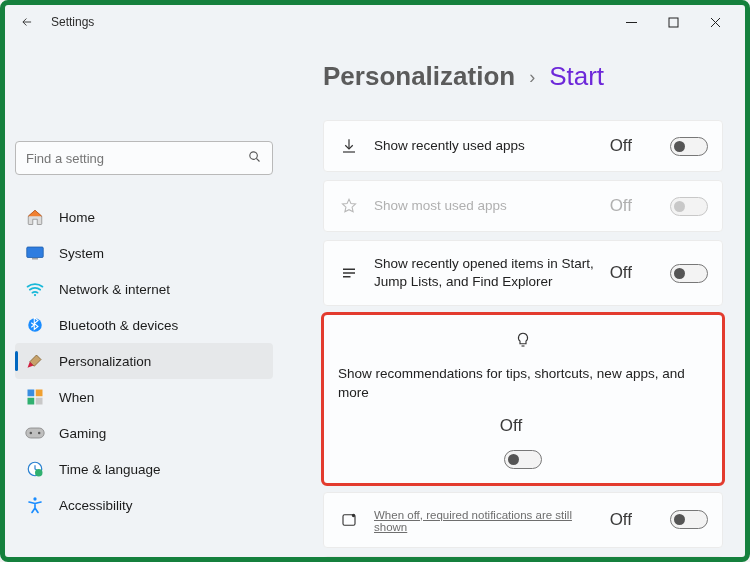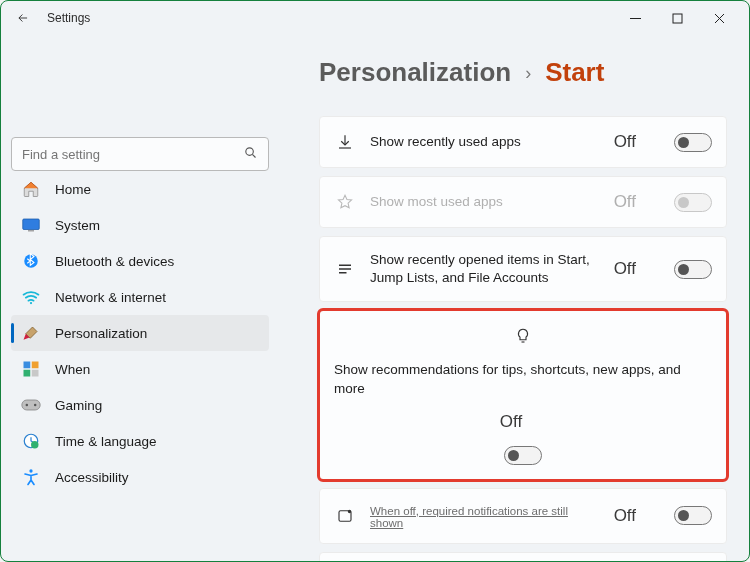--- a/index.html
+++ b/index.html
@@ -6,21 +6,21 @@
   html, body { width: 750px; height: 562px; overflow: hidden; }
   body {
     font-family: "Segoe UI", -apple-system, sans-serif;
     background: #f3f3f3;
     color: #1a1a1a;
     font-size: 13px;
   }
   .window {
     width: 750px; height: 562px;
     background: #f0f3f6;
-    border: 1px solid #15803d;
+    border: 5px solid #15803d;
     border-radius: 8px;
     display: flex; flex-direction: column;
   }
   .titlebar {
     height: 34px;
     display: flex; align-items: center;
     padding: 0 8px;
   }
   .titlebar .back {
     width: 28px; height: 28px;
@@ -39,20 +39,21 @@
     overflow: hidden;
   }
   .spacer { height: 92px; }
   .search {
     display: flex; align-items: center;
     border: 1px solid #b9b9b9;
     border-radius: 4px;
     background: #fbfcfd;
     height: 34px;
     padding: 0 10px;
+    margin-bottom: 24px;
   }
   .search input {
     flex: 1; border: none; outline: none; background: transparent;
     font-size: 13px; color: #666;
   }
   .search .icon { color: #555; }
   .nav { display: flex; flex-direction: column; gap: 0; }
   .nav-item {
     display: flex; align-items: center;
     height: 36px;
@@ -70,21 +71,21 @@
     width: 3px; background: #0067c0; border-radius: 3px;
   }
   .main { flex: 1; padding: 22px 22px 10px 36px; overflow-y: auto; }
   .breadcrumb {
     display: flex; align-items: baseline; gap: 14px;
     margin-bottom: 28px;
     font-size: 26px;
   }
   .breadcrumb .crumb-parent { color: #5b5b5b; font-weight: 600; }
   .breadcrumb .chev { color: #7a7a7a; font-size: 18px; position: relative; top: -2px; }
-  .breadcrumb .crumb-current { color: #c2410c; font-weight: 700; }
+  .breadcrumb .crumb-current { color: #6d28d9; font-weight: 400; }
   .cards { display: flex; flex-direction: column; gap: 8px; }
   .card {
     background: #fcfdfe;
     border: 1px solid #ebebeb;
     border-radius: 4px;
     display: flex; align-items: center;
     padding: 14px 14px;
     gap: 14px;
   }
   .card.disabled .card-title, .card.disabled .card-icon { color: #b0b0b0; }
@@ -170,34 +171,34 @@
               <svg width="18" height="14" viewBox="0 0 24 18">
                 <rect x="1" y="1" width="22" height="14" rx="1.5" fill="#2f7de0" stroke="#1a5aa8"></rect>
                 <rect x="8" y="16" width="8" height="1.5" fill="#888"></rect>
               </svg>
             </span>
           <span class="label">System</span>
         </div>
         <div class="nav-item">
           <span class="icon">
               <svg width="18" height="18" viewBox="0 0 24 24">
+                <path d="M2 9a16 16 0 0 1 20 0M5 13a11 11 0 0 1 14 0M8.5 17a6 6 0 0 1 7 0" fill="none" stroke="#18b8d8" stroke-width="2.2" stroke-linecap="round"></path>
+                <circle cx="12" cy="20" r="1.5" fill="#18b8d8"></circle>
+              </svg>
+            </span>
+          <span class="label">Network &amp; internet</span>
+        </div>
+        <div class="nav-item">
+          <span class="icon">
+              <svg width="18" height="18" viewBox="0 0 24 24">
                 <circle cx="12" cy="12" r="9" fill="#1a8cff"></circle>
                 <path d="M11 6v12l5-4-5-4 5-4-5-4zM7 9l4 3-4 3" fill="none" stroke="#fff" stroke-width="1.4"></path>
               </svg>
             </span>
           <span class="label">Bluetooth &amp; devices</span>
-        </div>
-        <div class="nav-item">
-          <span class="icon">
-              <svg width="18" height="18" viewBox="0 0 24 24">
-                <path d="M2 9a16 16 0 0 1 20 0M5 13a11 11 0 0 1 14 0M8.5 17a6 6 0 0 1 7 0" fill="none" stroke="#18b8d8" stroke-width="2.2" stroke-linecap="round"></path>
-                <circle cx="12" cy="20" r="1.5" fill="#18b8d8"></circle>
-              </svg>
-            </span>
-          <span class="label">Network &amp; internet</span>
         </div>
         <div class="nav-item active">
           <span class="icon">
               <svg width="18" height="18" viewBox="0 0 24 24">
                 <path d="M14 4l6 6-9 9-6-6z" fill="#c7a26b" stroke="#7a5a2a"></path>
                 <path d="M5 13l-3 8 8-3" fill="#d02040"></path>
               </svg>
             </span>
           <span class="label">Personalization</span>
         </div>
@@ -285,21 +286,21 @@
             </div>
         </div>
 
         <div class="card">
           <span class="card-icon">
               <svg width="18" height="18" viewBox="0 0 24 24" fill="none" stroke="#333" stroke-width="1.8">
                 <path d="M4 7h16M4 12h16M4 17h10"></path>
               </svg>
             </span>
           <div class="card-body">
-              <div class="card-title">Show recently opened items in Start, Jump Lists, and File Accounts</div>
+              <div class="card-title">Show recently opened items in Start, Jump Lists, and Find Explorer</div>
             </div>
           <span class="state">Off</span>
           <div class="toggle">
               <div class="knob"></div>
             </div>
         </div>
 
         <div class="card highlight">
           <span class="card-icon">
               <svg width="18" height="18" viewBox="0 0 24 24" fill="none" stroke="#333" stroke-width="1.5">

